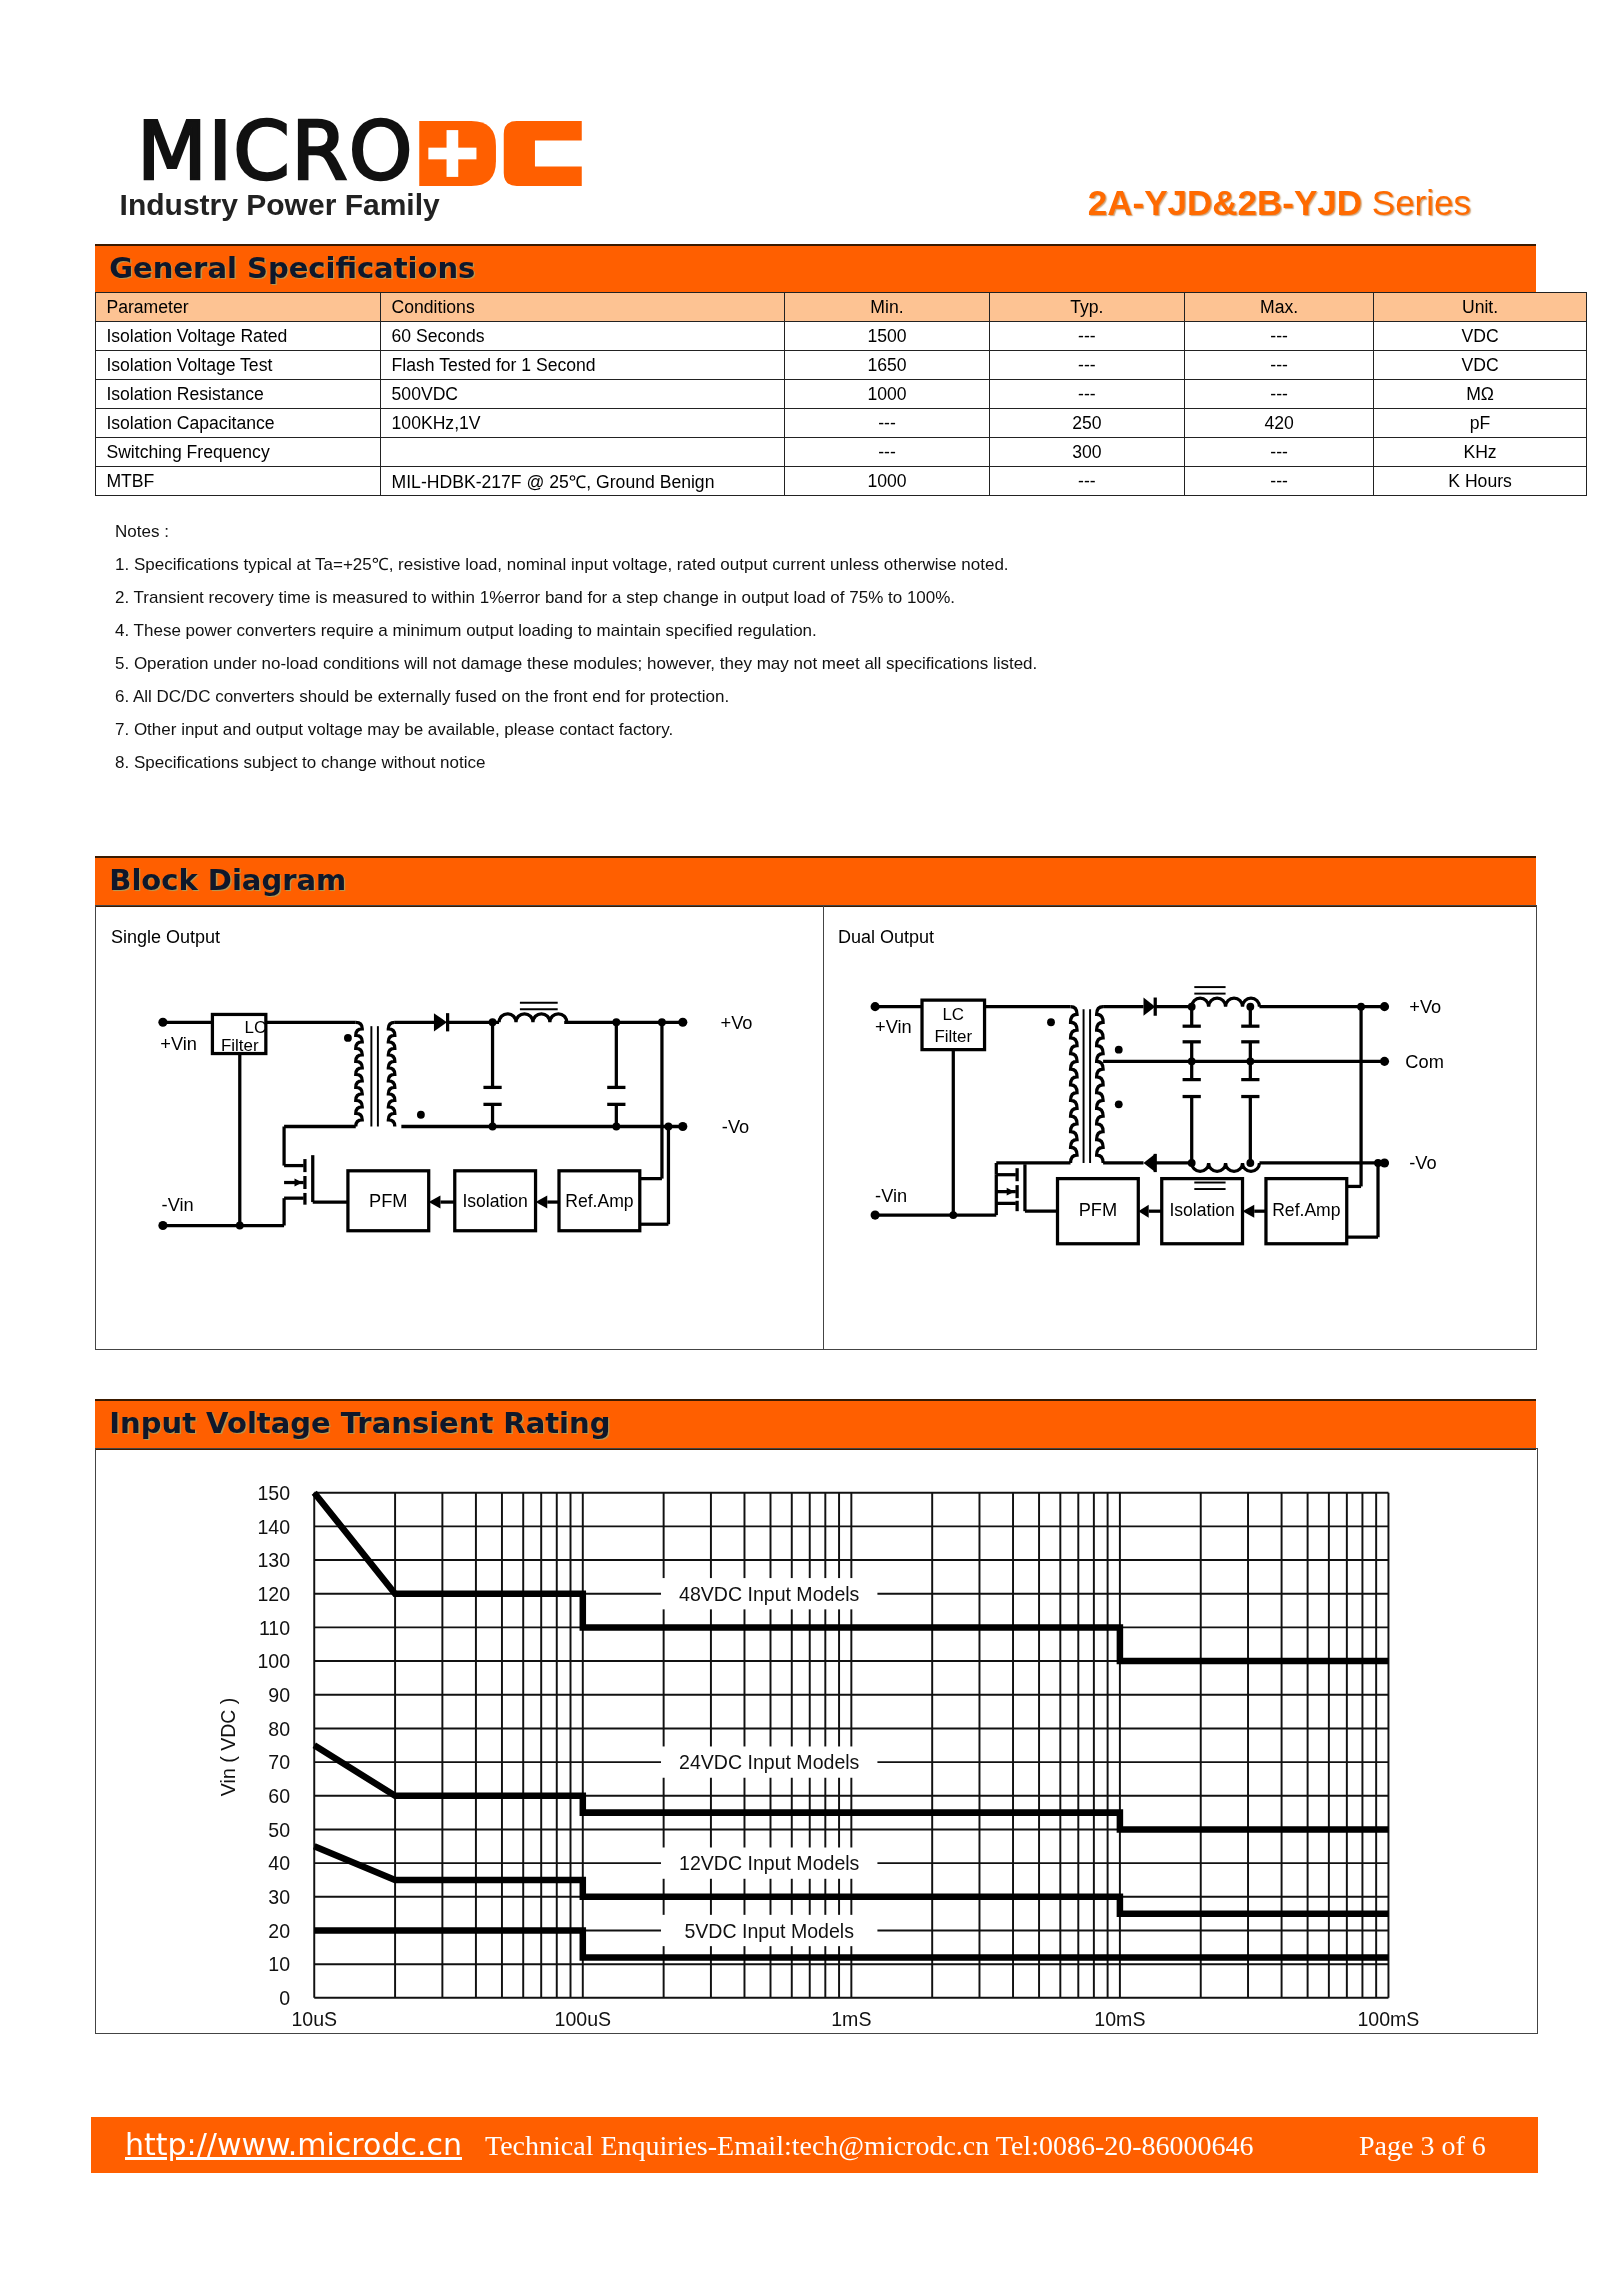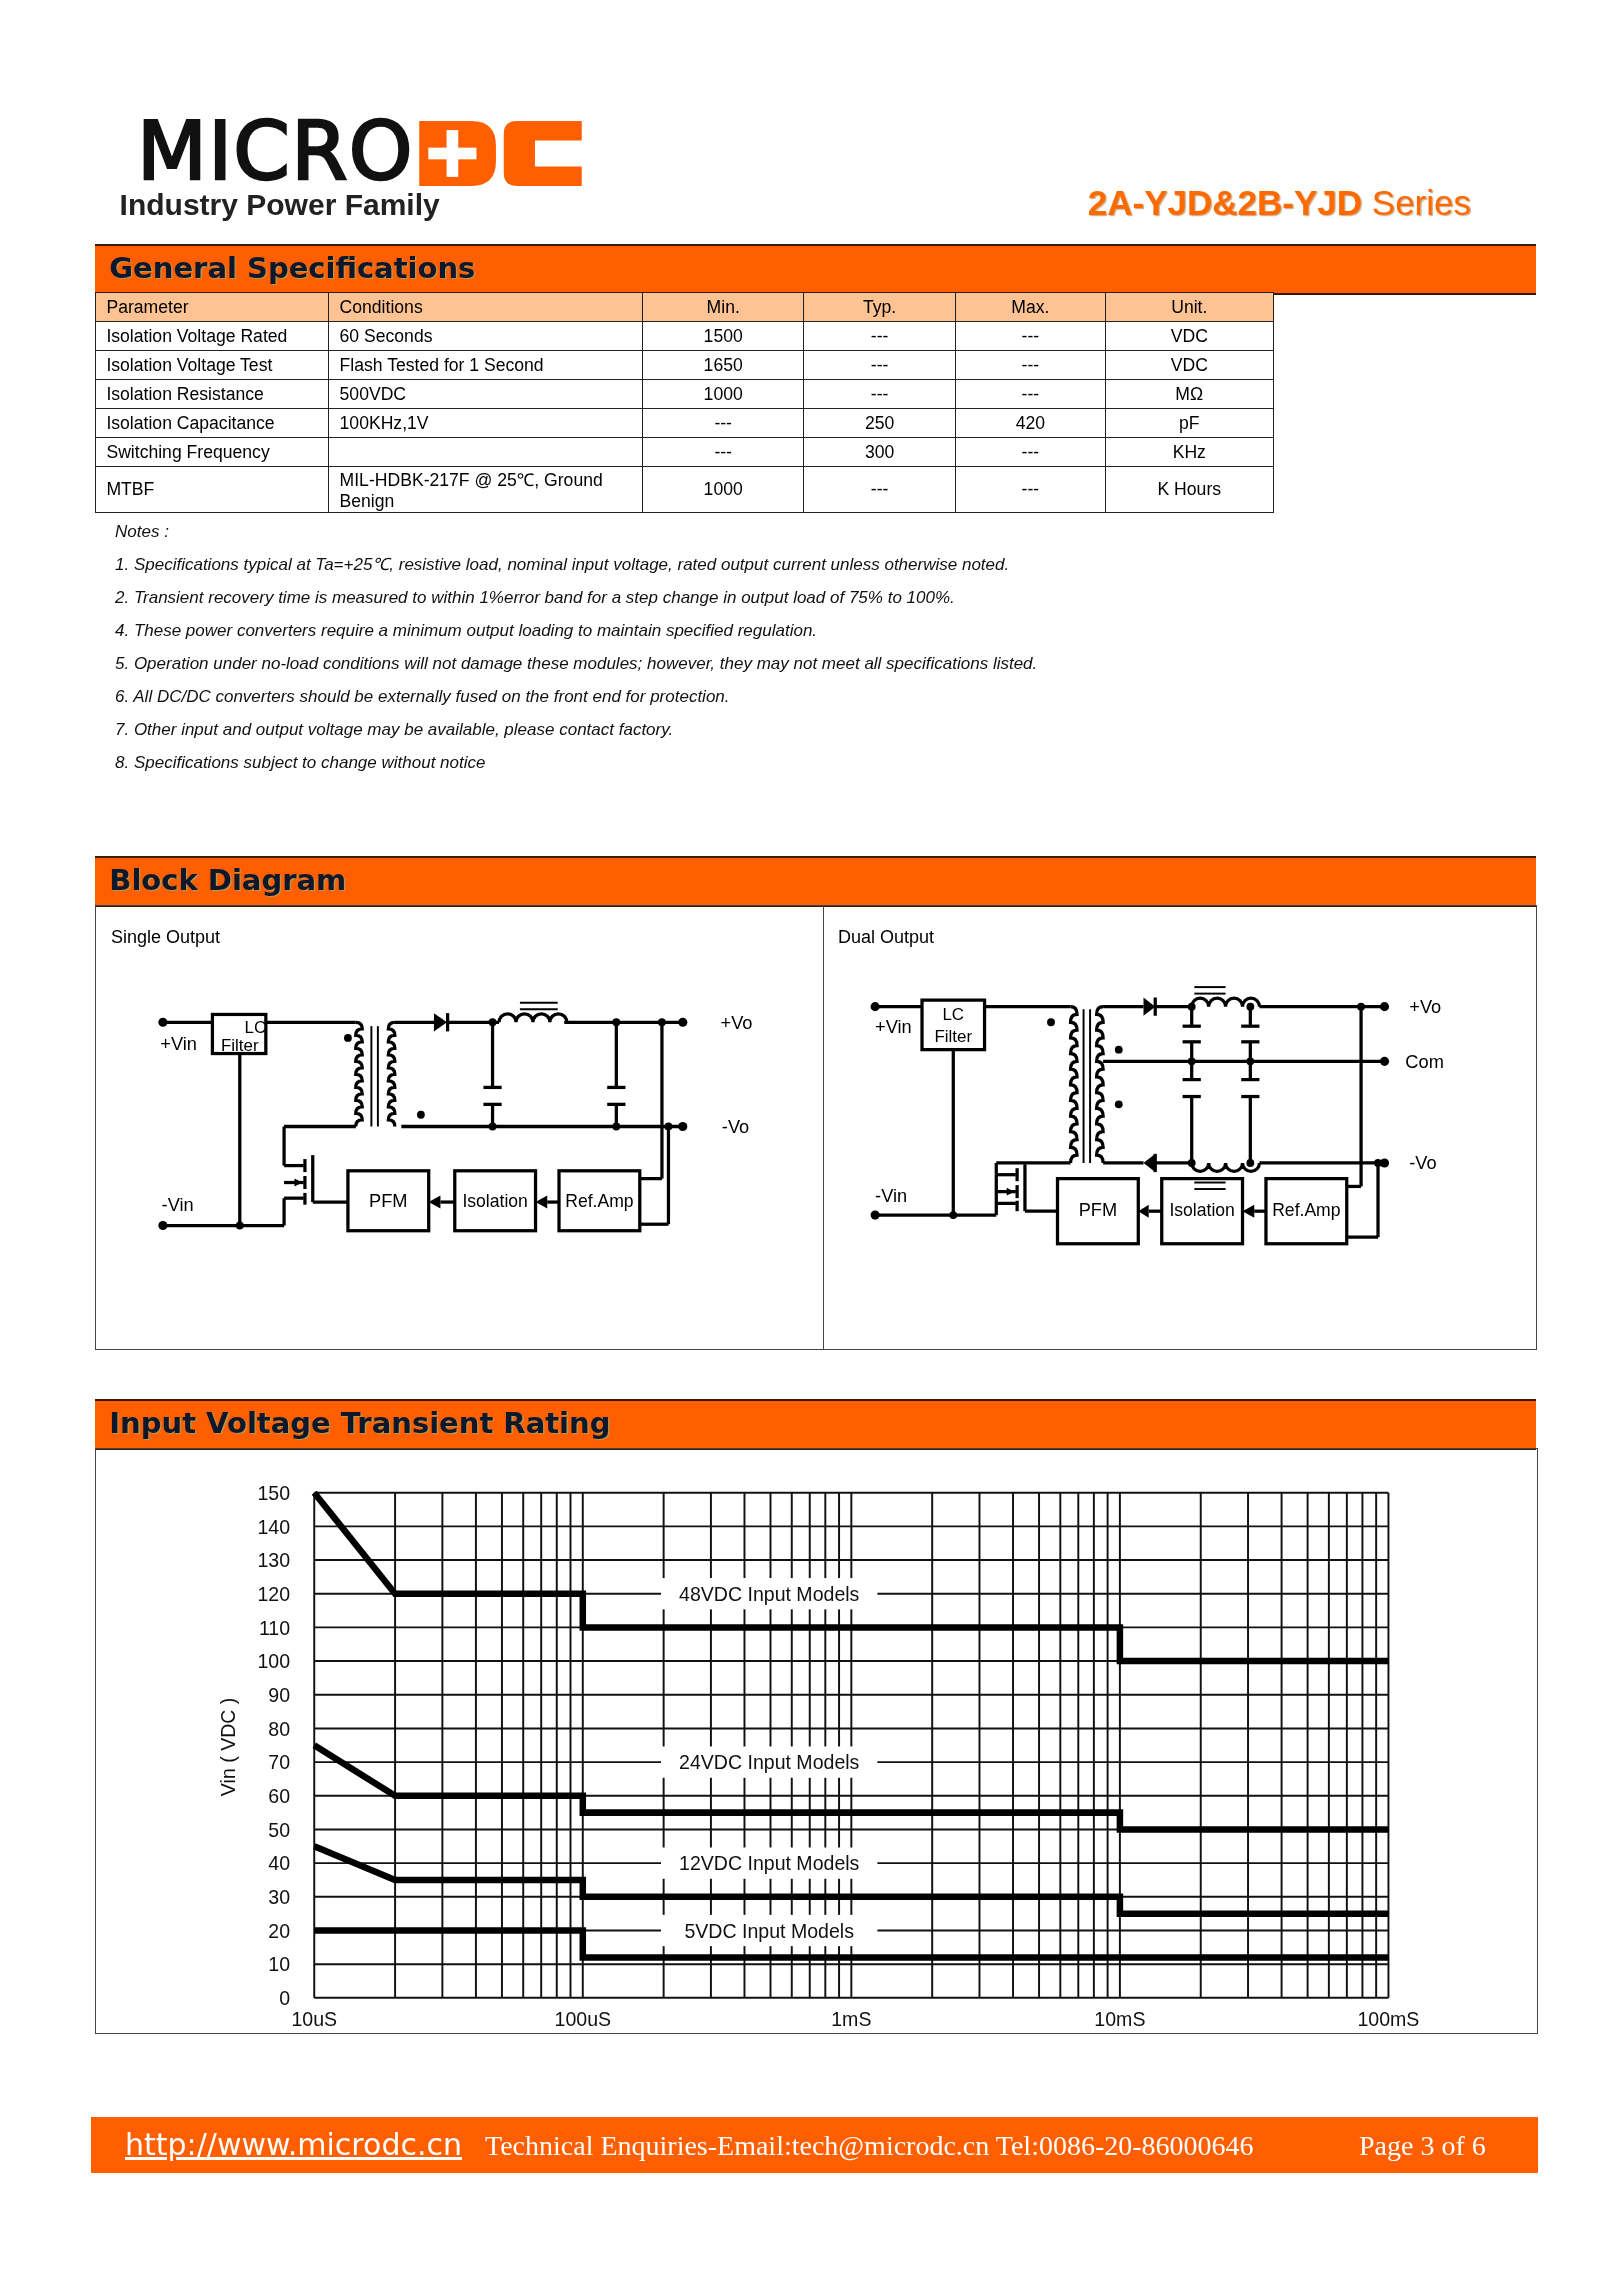--- a/index.html
+++ b/index.html
@@ -9,26 +9,26 @@
   #logo { left:117px; top:111px; }
   #logo .micro { font-family:"DejaVu Sans", sans-serif; font-size:81px; letter-spacing:1.3px; font-weight:400; line-height:1; color:#111; -webkit-text-stroke:2.6px #111; display:inline-block; vertical-align:top;margin-left:20px; }
   #logo .dc { display:inline-block; vertical-align:top; margin-top:10.4px; margin-left:5.2px; }
   #logo .tag { font-family:"Liberation Sans", sans-serif; font-weight:bold; font-size:30px; color:#222; margin-top:-3.9px; margin-left:2.6px; }
   #series { right:145px; top:183px; font-size:35px; font-weight:bold; color:#ff6a00; text-shadow:1.3px 1.3px 1.3px #c9a27a; }
   #series .s2 { font-weight:normal; }
 
   .section-bar { position:absolute; left:95px; width:1441px; height:47px; background:#ff5f00; border-top:2px solid #3a1a00; border-bottom:2px solid #3a1a00; }
   .section-bar span { position:absolute; left:14.3px; top:5.2px; color:#0f172a; font-family:"DejaVu Sans", sans-serif; font-weight:bold; font-size:29px; text-shadow:1.3px 1.3px 0.7px #b59a55; }
 
-  table.spec { position:absolute; left:95px; top:292px; width:1179px; border-collapse:collapse; font-size:17.6px;border-radius:20px; }
+  table.spec { position:absolute; left:95px; top:292px; width:1492px; border-collapse:collapse; font-size:17.6px;border-radius:20px; }
   table.spec td, table.spec th { border:1.3px solid #222; height:28px; padding:0 10.4px; font-weight:normal; }
   table.spec th { background:#fdc393; text-align:left; }
   table.spec th.c, table.spec td.c { text-align:center; }
 
-  #notes { left:115px; top:515px; font-size:17px; line-height:33px; color:#111;font-style:italic; }
+  #notes { left:115px; top:515px; font-size:17px; line-height:33px; color:#111; }
   .box { position:absolute; border:1.3px solid #444; }
   .diag-label { position:absolute; font-size:18px; }
   svg text { font-family:"Liberation Sans", sans-serif; }
 
   #footer { left:91px; top:2117px; width:1447px; height:56px; background:#ff5f00; color:#fff; font-family:"Liberation Serif", serif; font-size:28px; }
   #footer .url { position:absolute; left:34px; top:10.4px; font-family:"DejaVu Sans", sans-serif; font-size:30px; text-decoration:underline; color:#fff; }
   #footer .enq { position:absolute; left:394px; top:13px;text-align:center; }
   #footer .page { position:absolute; left:1268px; top:13px; }
 </style>
 </head>

